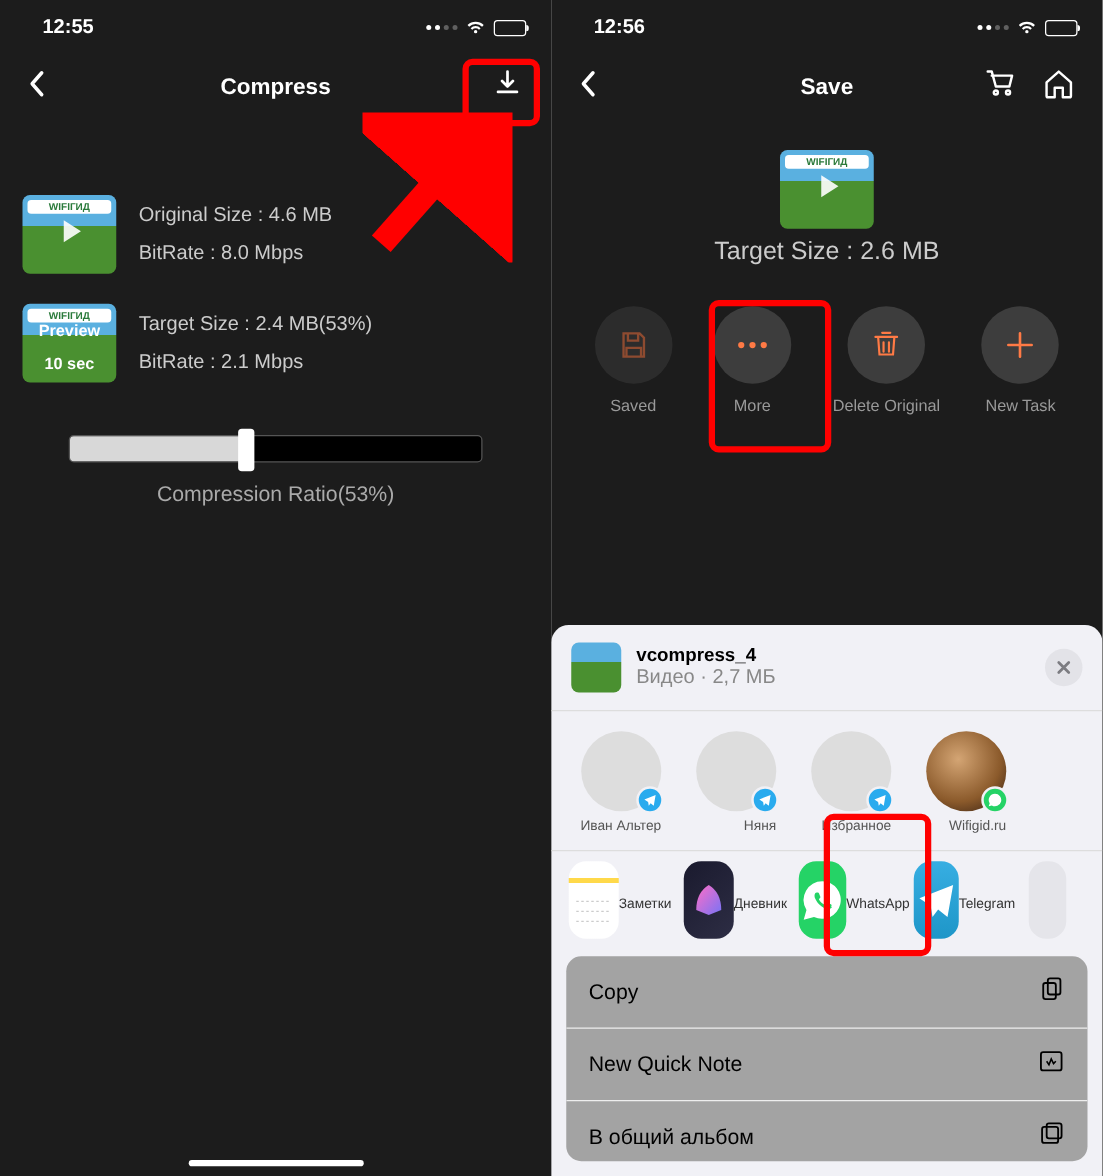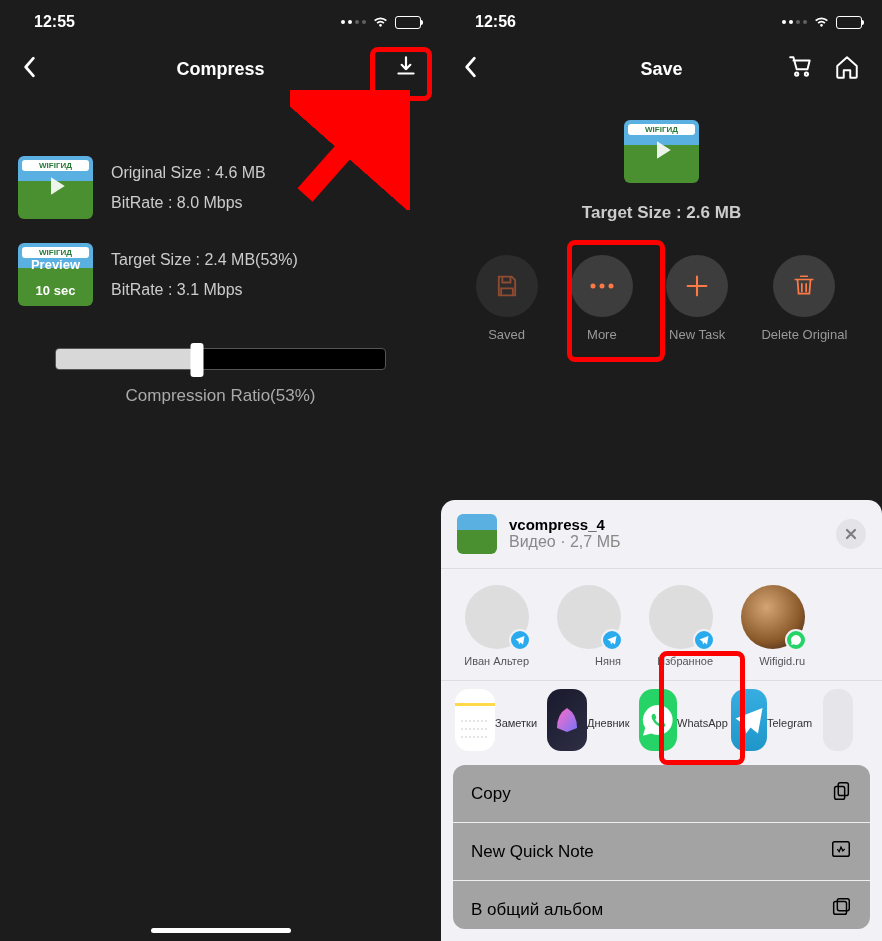--- a/index.html
+++ b/index.html
@@ -39,21 +39,21 @@
   .slider-label { text-align: center; color: #aaa; font-size: 17px; margin-top: 16px; }
 
   .home-indicator { position: absolute; bottom: 8px; left: 50%; transform: translateX(-50%); width: 140px; height: 5px; background: #fff; border-radius: 3px; }
 
   
   .red-box { position: absolute; border: 5px solid #ff0000; border-radius: 8px; pointer-events: none; }
   .arrow-red { position: absolute; }
 
   
   .center-thumb-wrap { display:flex; flex-direction:column; align-items:center; padding-top:26px; }
-  .target-line { color: #ccc; font-size: 17px; margin-top: 20px; font-weight:700; }
+  .target-line { color: #ccc; font-size: 20px; margin-top: 7px; font-weight:400; }
 
   .action-row { display:flex; justify-content:space-around; padding: 32px 18px 0; }
   .action-item { display:flex; flex-direction:column; align-items:center; gap:10px; }
   .action-circle { width:62px; height:62px; border-radius:50%; background:#3d3d3d; display:flex; align-items:center; justify-content:center; }
   .action-circle.dim { opacity:0.5; }
   .action-label { color:#999; font-size:13px; }
 
   
   .share-sheet { position:absolute; bottom:0; left:0; right:0; background:#f1f1f6; border-radius:14px 14px 0 0; padding-bottom:0; }
   .share-header { display:flex; align-items:center; padding:14px 16px; gap:12px; }
@@ -133,21 +133,21 @@
   </div>
 
   <div class="info-row">
     <div class="thumb">
       <span class="thumb-label-top">WIFIГИД</span>
       <span class="thumb-preview">Preview</span>
       <span class="thumb-time">10 sec</span>
     </div>
     <div class="info-text">
       <span class="info-line">Target Size : 2.4 MB(53%)</span>
-      <span class="info-line">BitRate : 3.1 Mbps</span>
+      <span class="info-line">BitRate : 2.1 Mbps</span>
     </div>
   </div>
 
   <div class="slider-wrap">
     <div class="slider-track">
       <div class="slider-fill"></div>
       <div class="slider-thumb"></div>
     </div>
     <div class="slider-label">Compression Ratio(53%)</div>
   </div>
@@ -223,33 +223,33 @@
           <svg width="28" height="8" viewBox="0 0 28 8">
             <circle cx="5" cy="4" r="2.5" fill="#ff7a45"></circle>
             <circle cx="14" cy="4" r="2.5" fill="#ff7a45"></circle>
             <circle cx="23" cy="4" r="2.5" fill="#ff7a45"></circle>
           </svg>
         </div>
       <span class="action-label">More</span>
     </div>
     <div class="action-item">
       <div class="action-circle">
+          <svg width="26" height="28" viewBox="0 0 24 24">
+            <path d="M4 6h16M9 3h6m-9 3l1 13h10l1-13M10 10v7m4-7v7" stroke="#ff7a45" stroke-width="1.6" fill="none" stroke-linecap="round"></path>
+          </svg>
+        </div>
+      <span class="action-label">Delete Original</span>
+    </div>
+    <div class="action-item">
+      <div class="action-circle">
           <svg width="28" height="28" viewBox="0 0 24 24">
             <path d="M12 4v16M4 12h16" stroke="#ff7a45" stroke-width="1.8" stroke-linecap="round"></path>
           </svg>
         </div>
       <span class="action-label">New Task</span>
-    </div>
-    <div class="action-item">
-      <div class="action-circle">
-          <svg width="26" height="28" viewBox="0 0 24 24">
-            <path d="M4 6h16M9 3h6m-9 3l1 13h10l1-13M10 10v7m4-7v7" stroke="#ff7a45" stroke-width="1.6" fill="none" stroke-linecap="round"></path>
-          </svg>
-        </div>
-      <span class="action-label">Delete Original</span>
     </div>
   </div>
 
   <div class="red-box" style="top:240px; left:126px; width:98px; height:122px;"></div>
 
   <div class="share-sheet">
     <div class="share-header">
       <div class="share-thumb"></div>
       <div>
         <div class="share-title">vcompress_4</div>

